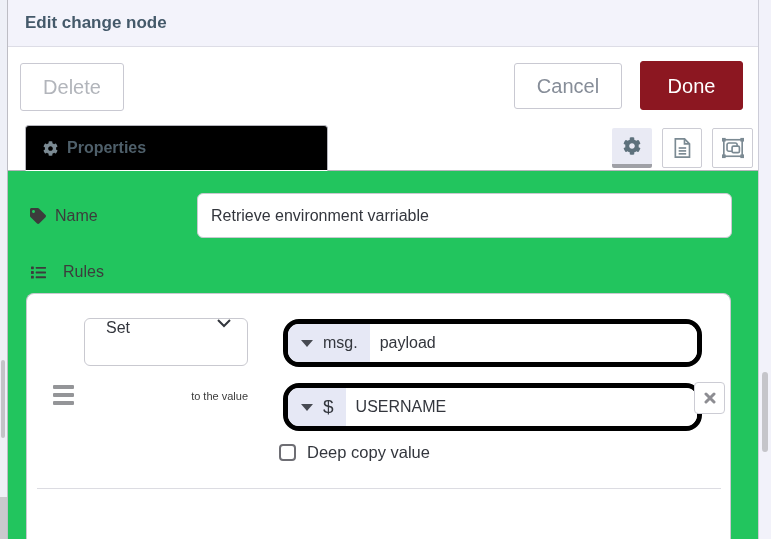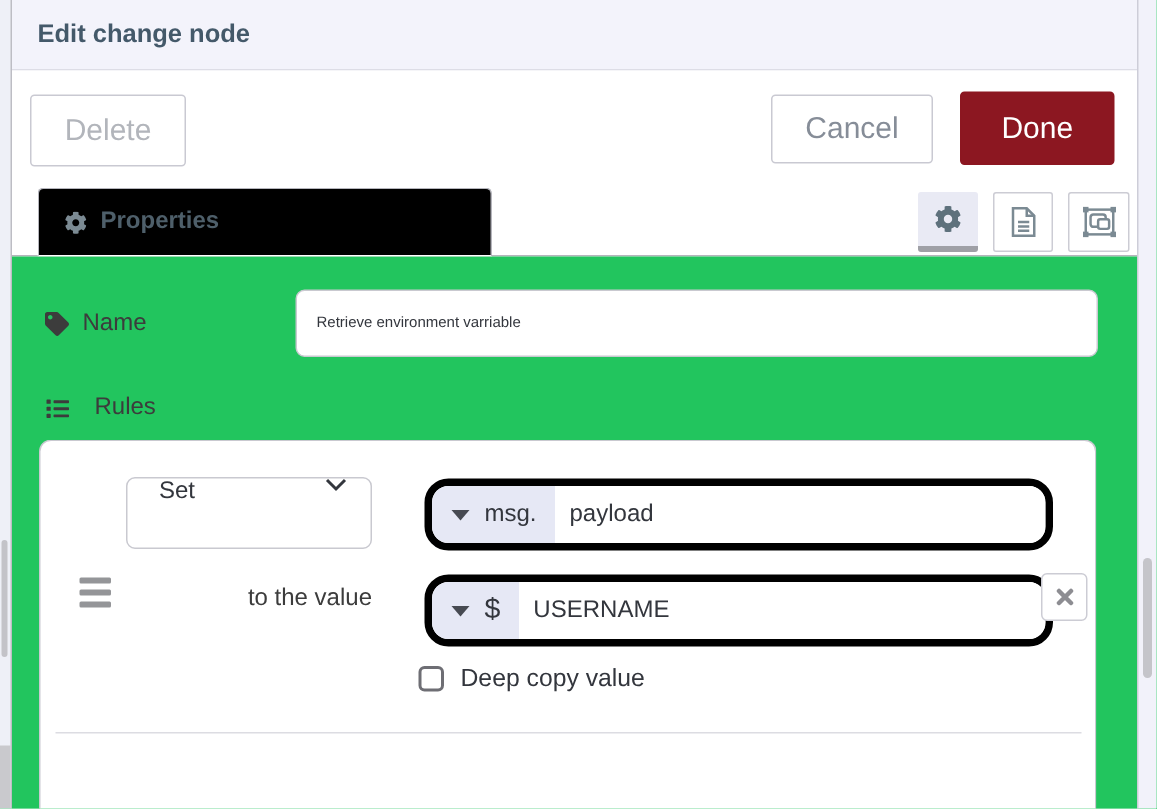--- a/index.html
+++ b/index.html
@@ -55,21 +55,21 @@
   .ib-group{ left:704px; width:41px; }
 
   
   .form { position:absolute; left:0; top:171px; width:750px; height:368px; background:#22c55e; }
 
   .field-label { display:flex; align-items:center; gap:9px; font-size:16px; color:#3c3c3c; }
   .lbl-name { position:absolute; left:22px; top:36px; }
   .lbl-rules { position:absolute; left:22px; top:92px;gap:16px; }
 
   .text-input { position:absolute; border:1px solid #c9c9d0; border-radius:6px;
-    font-family:"Liberation Sans", sans-serif; font-size:10px; color:#33363d;
+    font-family:"Liberation Sans", sans-serif; font-size:16px; color:#33363d;
     padding:17px 13px; background:#fff; outline:none; }
   .name-input { left:189px; top:22px; width:535px; height:45px; }
 
   
   .rules-box { position:absolute; left:18px; top:122px; width:705px; height:250px;
     border:1px solid #c9c9d0; border-bottom:none; border-radius:8px 8px 0 0; background:#fff; }
 
   .select { position:absolute; left:57px; top:24px; width:164px; height:48px;
     border:1px solid #c9c9d0; border-radius:6px; background:#fff; cursor:pointer;
     display:flex; align-items:flex-start; padding:0 16px 0 21px; }
@@ -85,21 +85,21 @@
   .ti-prefix .pfx-dollar { font-size:19px; color:#33363d; }
   .tri-down { width:0; height:0; border-left:6px solid transparent;
     border-right:6px solid transparent; border-top:7px solid #474a52; }
   .ti-field { flex:1; border:none; outline:none; font-family:"Liberation Sans", sans-serif;
     font-size:16px; color:#33363d; padding:0 10px; background:#fff; }
 
   .drag-handle { position:absolute; left:26px; top:91px; width:21px; cursor:grab; }
   .drag-handle i { display:block; height:4px; background:#949598; margin-bottom:4px; border-radius:1px; }
 
   .to-label { position:absolute; left:0; top:96px; width:221px; text-align:right;
-    font-size:16px; color:#3c3c3c; }
+    font-size:11px; color:#3c3c3c; }
 
   .remove-btn { position:absolute; left:667px; top:88px; width:31px; height:32px;
     border:1px solid #ccccd4; border-radius:4px; background:#fff; cursor:pointer;
     display:flex; align-items:center; justify-content:center; }
 
   .deep-copy-row { position:absolute; left:252px; top:149px; display:flex;
     align-items:center; gap:11px; cursor:pointer; }
   .checkbox { width:17px; height:17px; border:2px solid #6e6e74; border-radius:4px; background:#fff; }
   .deep-copy-label { font-size:16.5px; color:#33363d; }
 

